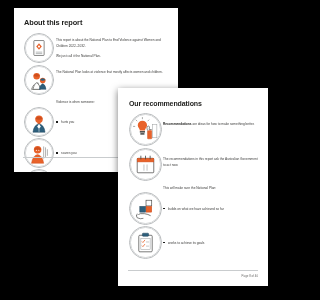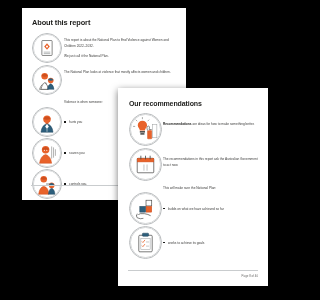--- a/index.html
+++ b/index.html
@@ -12,21 +12,21 @@
   }
   .stage{position:absolute;inset:0;}
 
   .page{
     position:absolute;
     background:#ffffff;
     box-shadow:0 2px 7px rgba(0,0,0,0.55);
     overflow:hidden;
   }
   #page-back{
-    left:22px; top:8px; width:164px; height:192px;
+    left:14px; top:8px; width:164px; height:164px;
     z-index:1;
   }
   #page-front{
     left:118px; top:88px; width:150px; height:198px;
     z-index:2;
   }
 
   .page-title{
     font-weight:bold;
     color:#1d1d1b;

